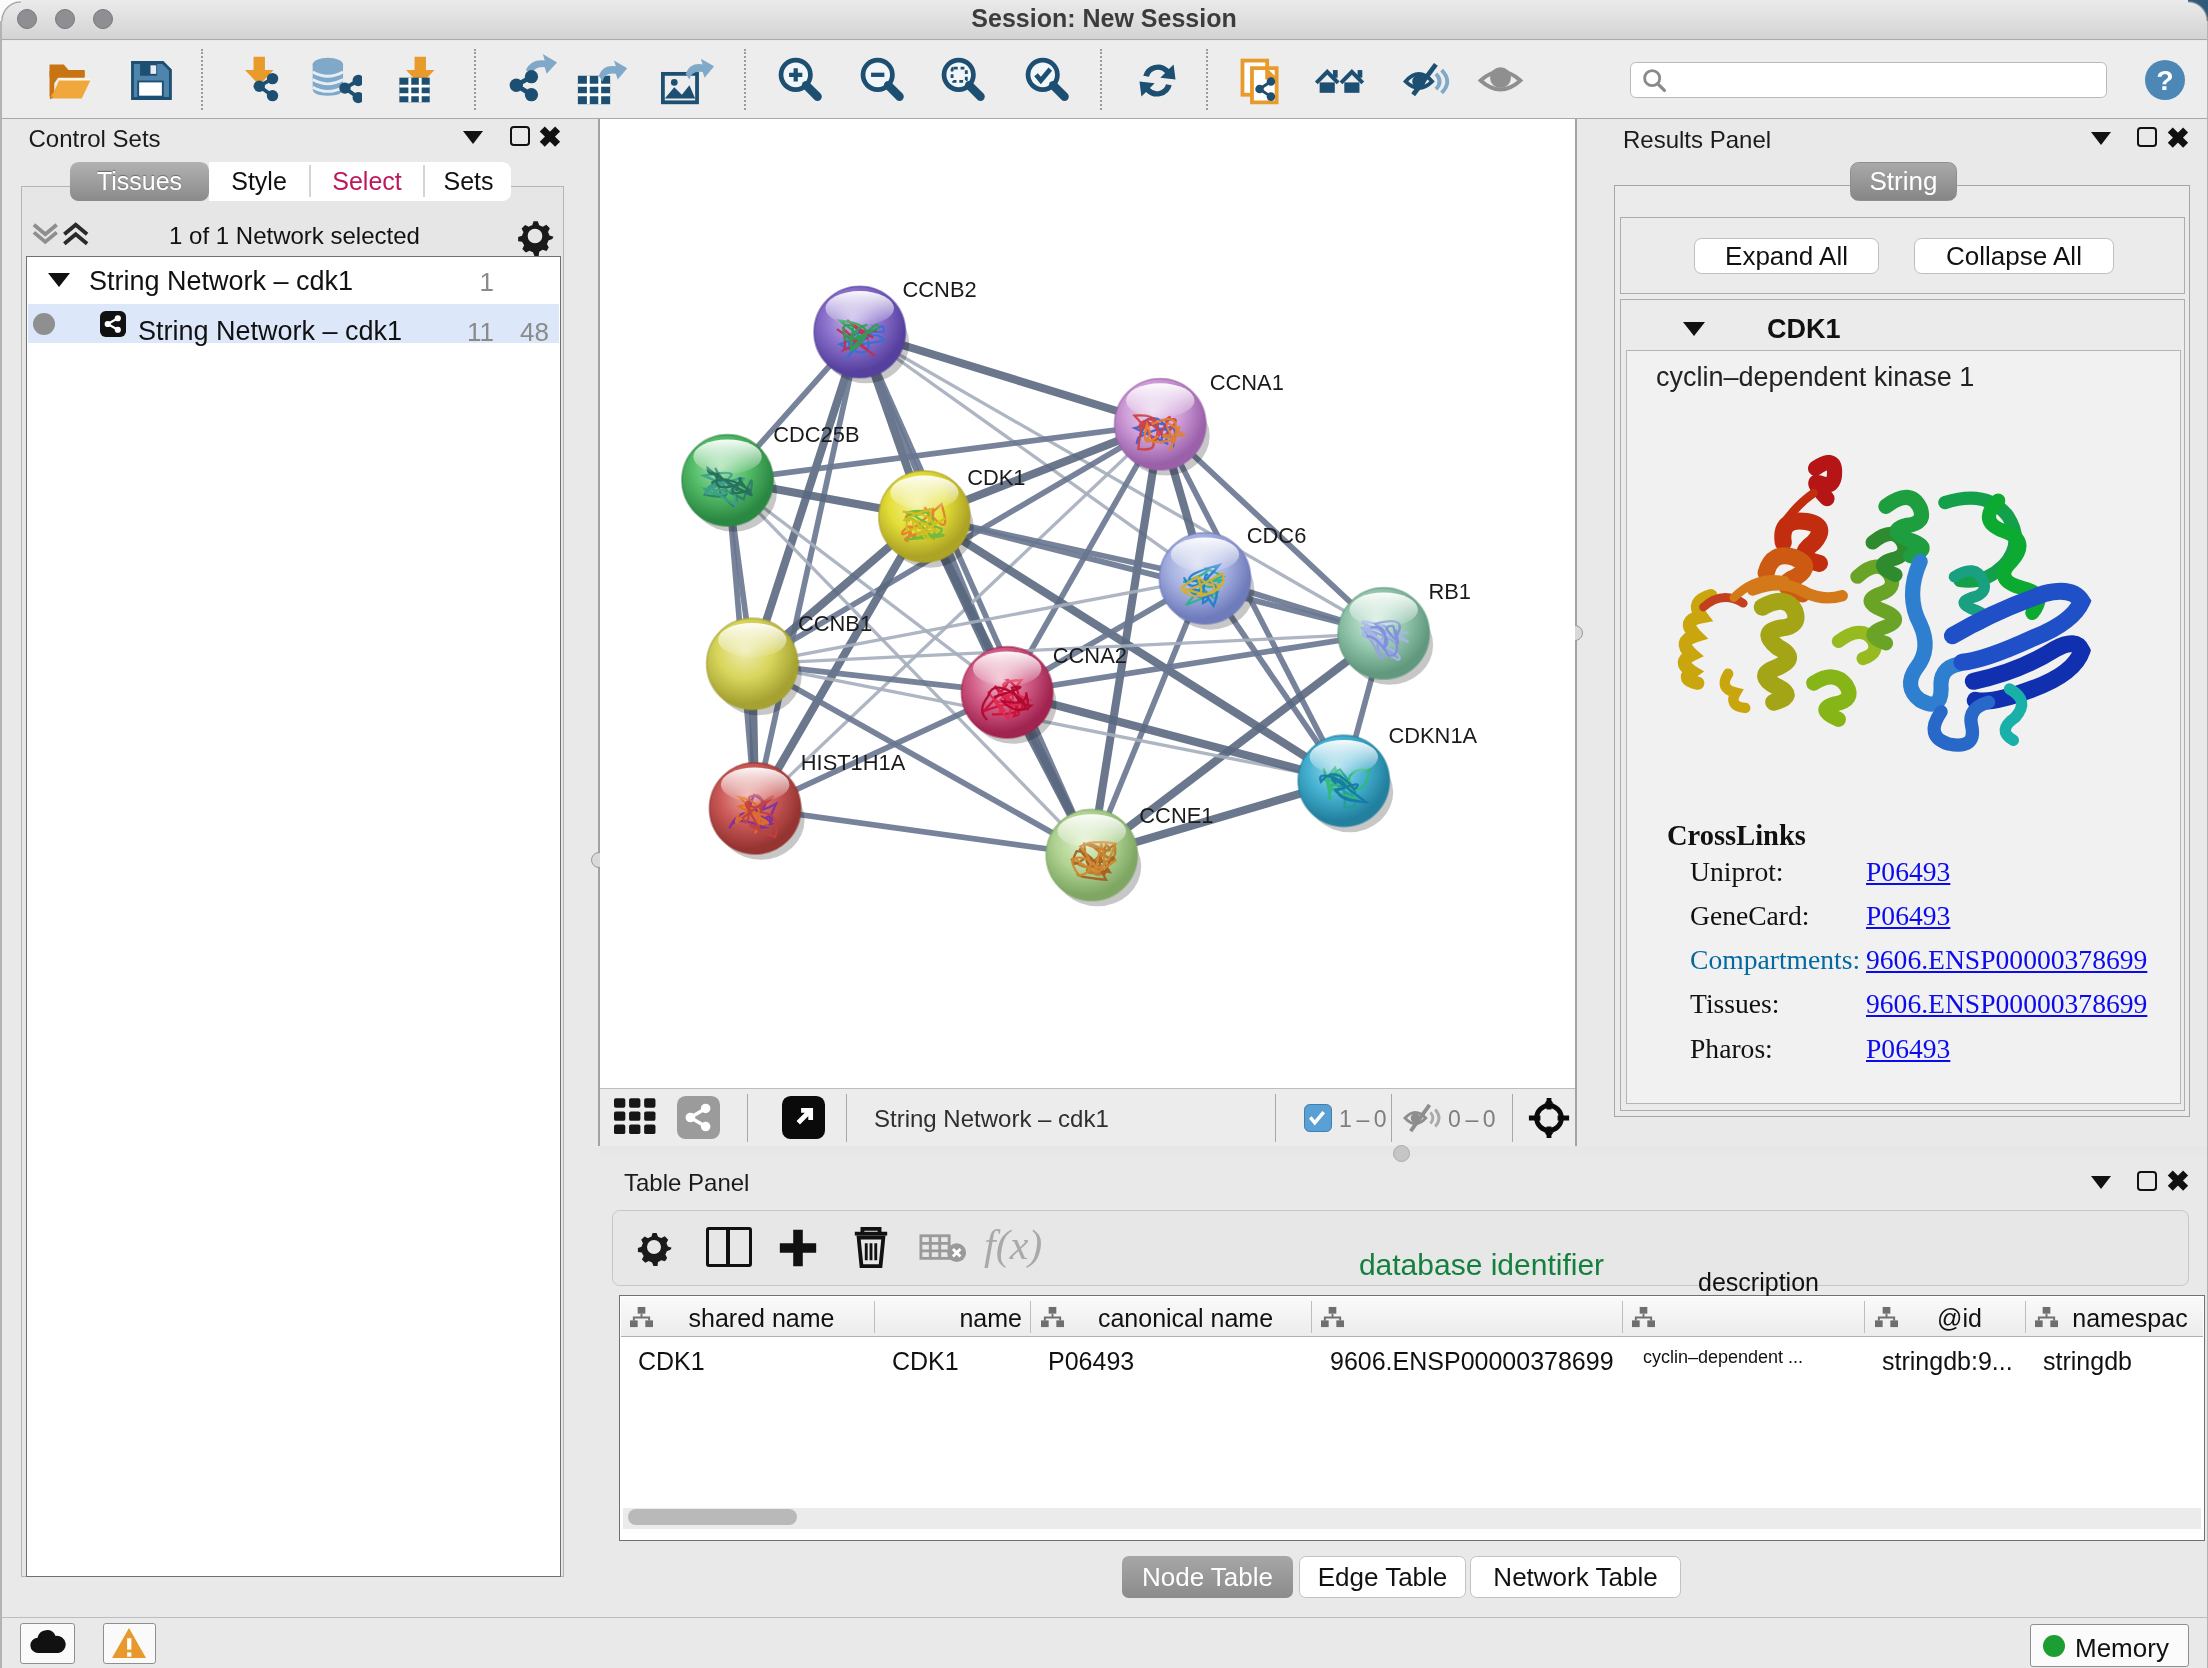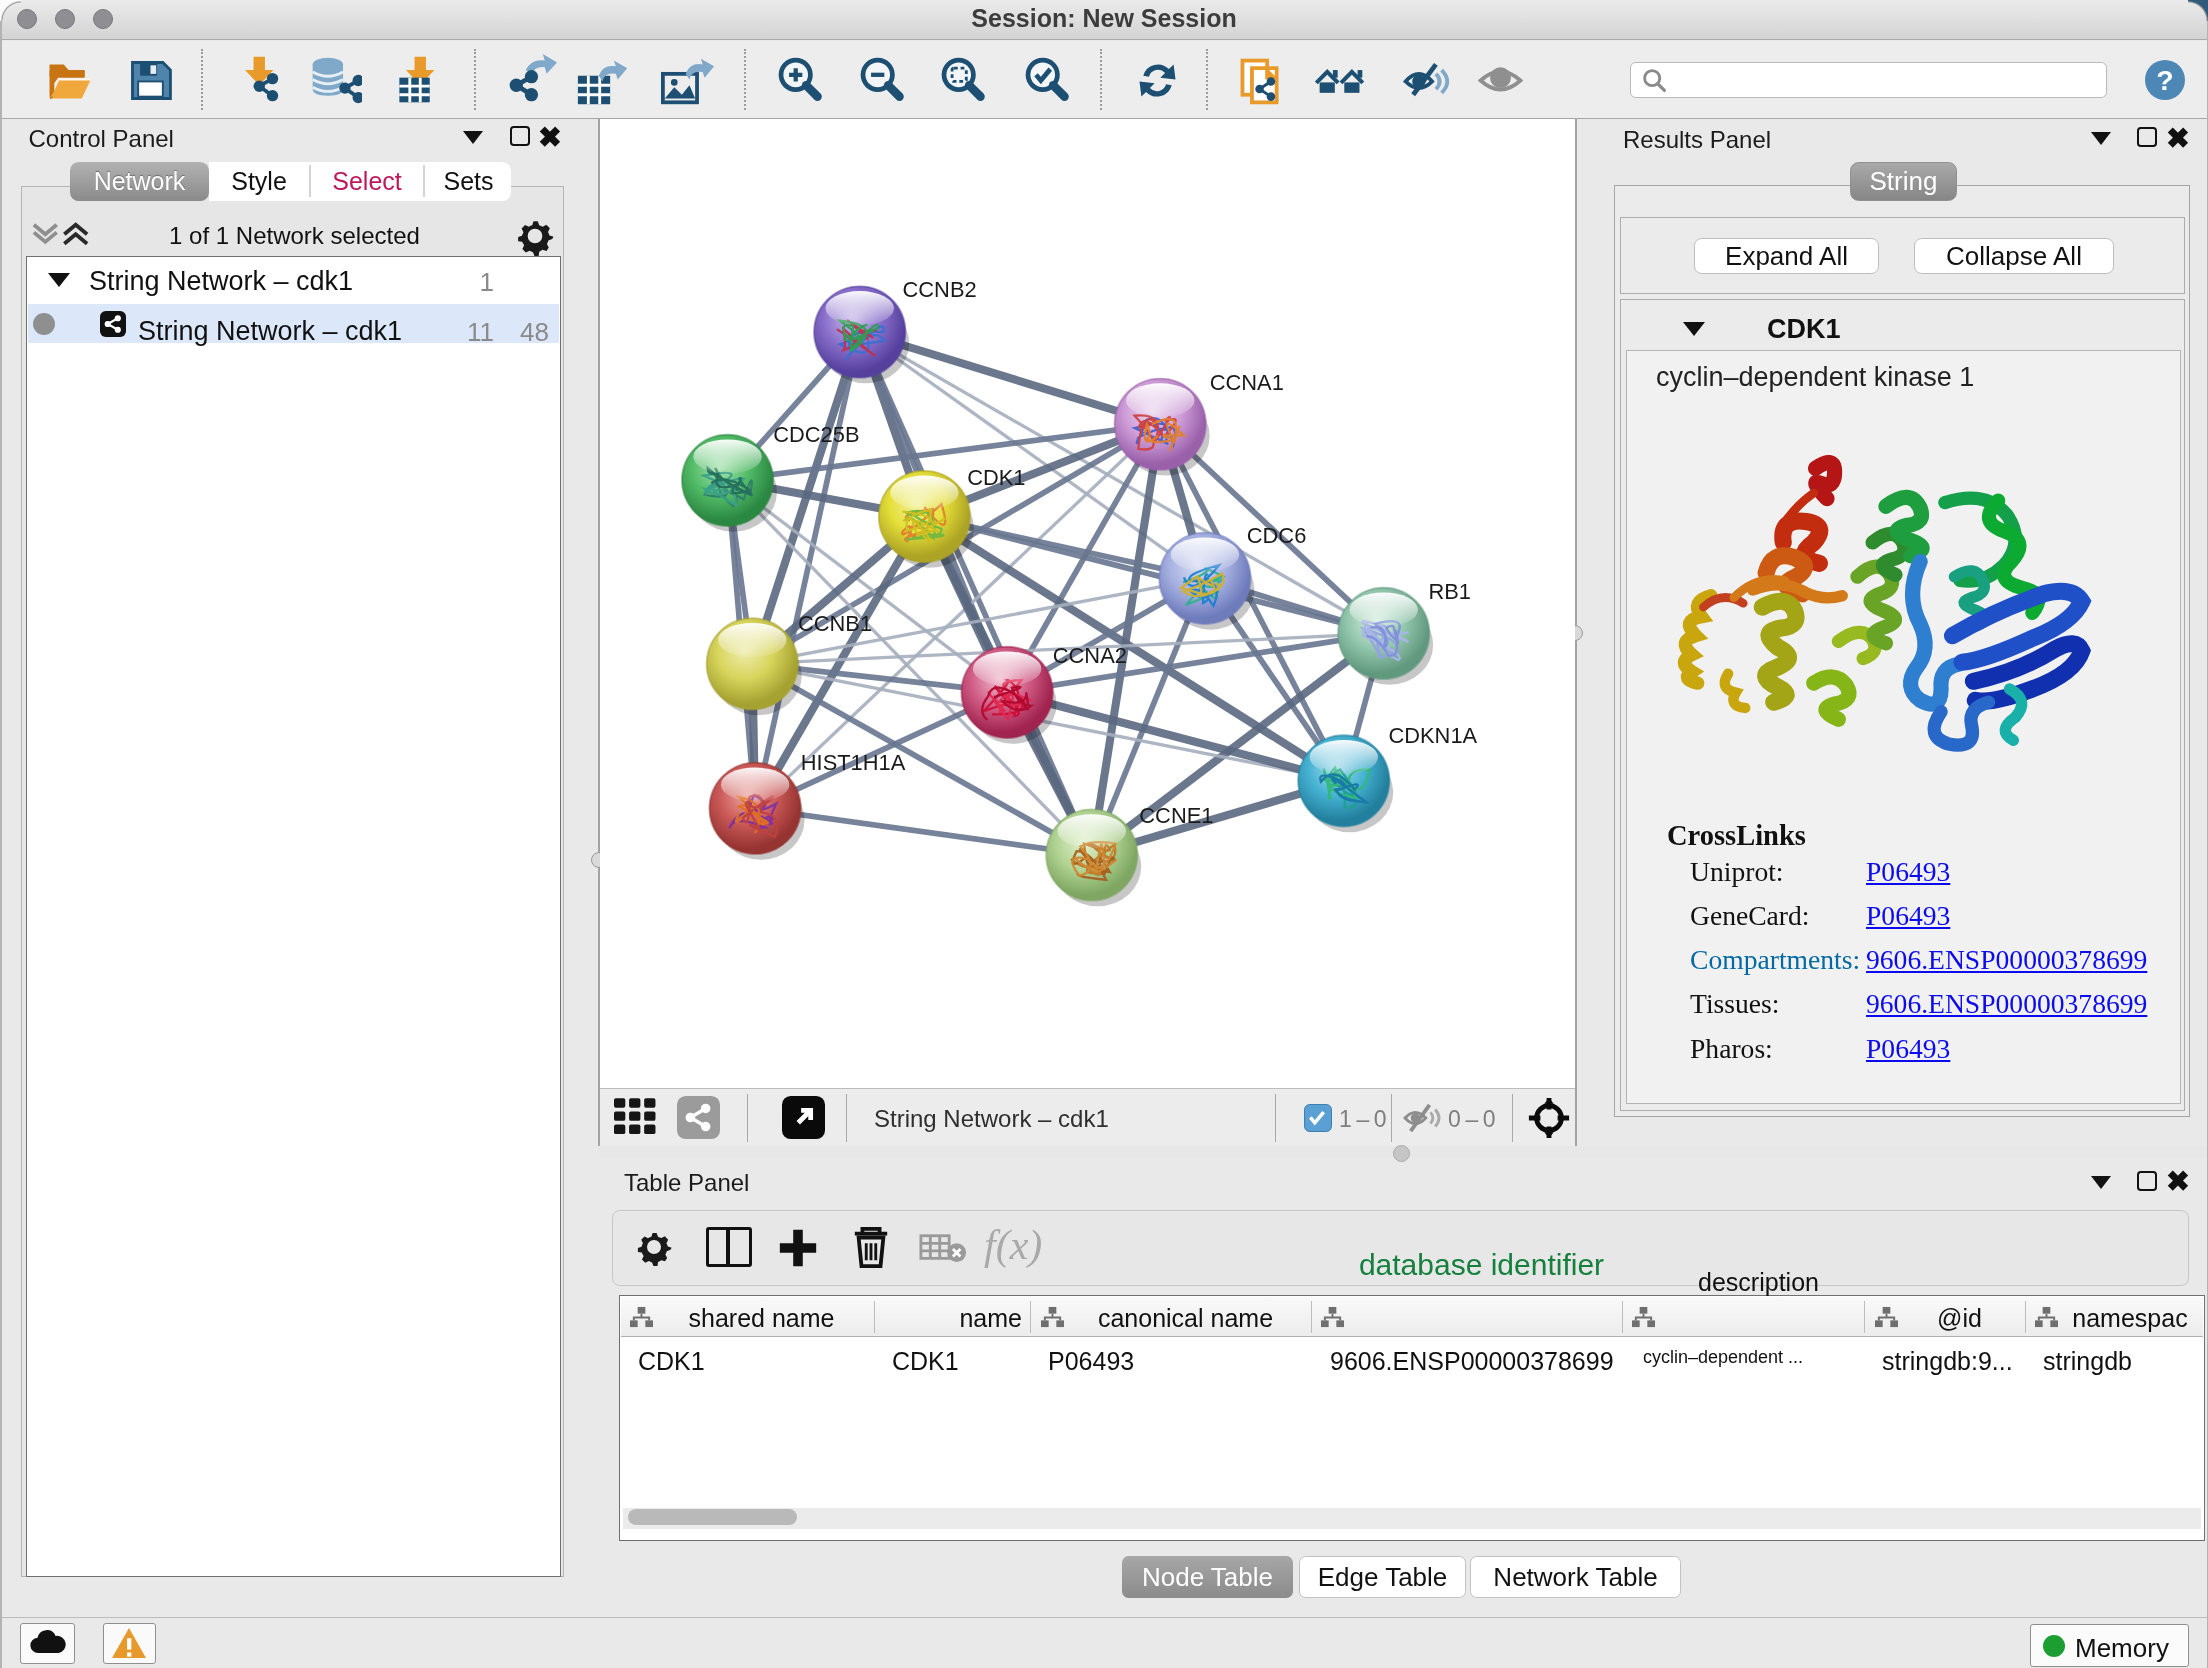--- a/index.html
+++ b/index.html
@@ -186,33 +186,33 @@
   </div>
 
 <div class="abs" style="left:1630px;top:62px;width:477px;height:36px;background:#fff;border:1.9px solid #b9b9b9;border-radius:5.7px">
 <svg width="32" height="32" viewBox="0 0 34 34" style="margin:1.9px 0 0 7.6px">
       <circle cx="14" cy="14" r="8" fill="none" stroke="#8a8a8a" stroke-width="3"></circle>
       <path d="M20 20 l7 7" stroke="#8a8a8a" stroke-width="3.5" stroke-linecap="round"></path>
     </svg>
   </div>
 <div class="abs ctr" style="left:2145px;top:60px;width:40px;height:40px;border-radius:50%;background:#4d87b6;color:#fff;font-size:28.5px;font-weight:bold">?</div>
 
-<div class="abs hdr" style="left:28.5px;top:125px">Control Panel</div>
+<div class="abs hdr" style="left:28.5px;top:125px">Control Sets</div>
 <div class="abs" style="left:463px;top:131px;width:0;height:0;border-left:10.5px solid transparent;border-right:10.5px solid transparent;border-top:13.3px solid #111"></div>
 <div class="abs" style="left:510px;top:126px;width:20px;height:20px;border:2.9px solid #111;border-radius:3.8px"></div>
 <div class="abs" style="left:538px;top:121px;font-size:28.5px;font-weight:bold;color:#111">✖</div>
 
 <div class="abs" style="left:21px;top:186px;width:543px;height:1391px;background:#e6e6e6;border:1.9px solid #b5b5b5"></div>
 <div class="abs" style="left:209px;top:162px;width:302px;height:39px;background:#fff;border-radius:0 8.6px 8.6px 0"></div>
 <div class="abs" style="left:309px;top:165px;width:1.9px;height:32px;background:#d4d4d4"></div>
 <div class="abs" style="left:423px;top:165px;width:1.9px;height:32px;background:#d4d4d4"></div>
 <div class="abs ctr" style="left:209px;top:162px;width:100px;height:39px;font-size:25px;color:#111">Style</div>
 <div class="abs ctr" style="left:311px;top:162px;width:112px;height:39px;font-size:25px;color:#be185d">Select</div>
 <div class="abs ctr" style="left:425px;top:162px;width:87px;height:39px;font-size:25px;color:#111">Sets</div>
-<div class="abs ctr" style="left:70px;top:162px;width:139px;height:39px;background:linear-gradient(#b2b2b2,#8a8a8a);border-radius:8.6px;color:#fff;font-size:25px;text-shadow:0 -1px 1px #6a6a6a">Network</div>
+<div class="abs ctr" style="left:70px;top:162px;width:139px;height:39px;background:linear-gradient(#b2b2b2,#8a8a8a);border-radius:8.6px;color:#fff;font-size:25px;text-shadow:0 -1px 1px #6a6a6a">Tissues</div>
 
 <svg class="abs" style="left:30px;top:221px" width="61" height="28.5" viewBox="0 0 64 30">
 <path d="M4 4 l12 10 12 -10 M4 12 l12 10 12 -10" stroke="#8e8e8e" stroke-width="4" fill="none"></path>
 <path d="M36 14 l12 -10 12 10 M36 24 l12 -10 12 10" stroke="#2a2a2a" stroke-width="4" fill="none"></path>
   </svg>
 <div class="abs" style="left:114px;top:222px;width:361px;text-align:center;font-size:24px;color:#111">1 of 1 Network selected</div>
 <svg class="abs" style="left:513px;top:214px" width="44" height="44" viewBox="0 0 24 24">
     <path fill="#1a1a1a" d="M12 8a4 4 0 1 0 0 8 4 4 0 0 0 0-8zm9.4 5.6-2.1.8a7.6 7.6 0 0 1-.8 1.9l1 2-1.2 1.9-2.2-.7a7.6 7.6 0 0 1-1.8 1.1l-.3 2.3h-2.3l-.8-2.1a7.6 7.6 0 0 1-1.9-.8l-2 1-1.9-1.9 1-2a7.6 7.6 0 0 1-1.1-1.9l-2.2-.3v-2.3l2.1-.8a7.6 7.6 0 0 1 .8-1.9l-1-2 1.9-1.9 2 1a7.6 7.6 0 0 1 1.9-.8l.7-2.2h2.3l.8 2.1c.7.2 1.3.5 1.9.8l2-1 1.9 1.9-1 2c.3.6.6 1.2.8 1.9l2.2.7z"></path>
     <circle cx="12" cy="12" r="3.4" fill="#e6e6e6"></circle>
   </svg>

